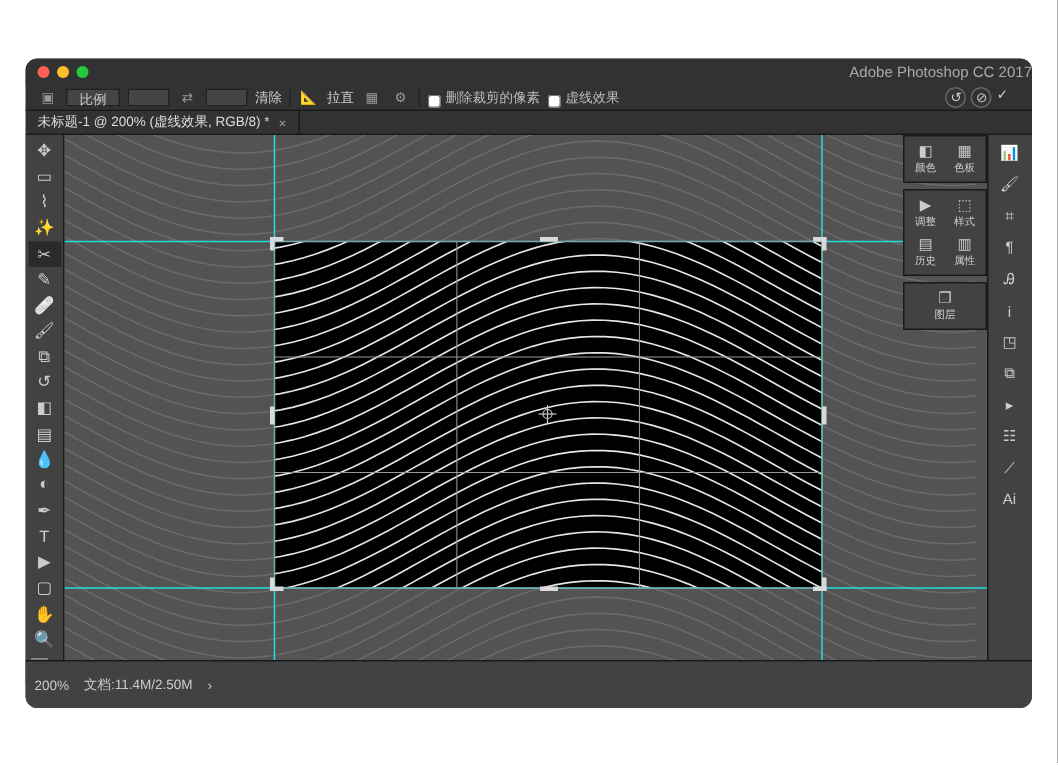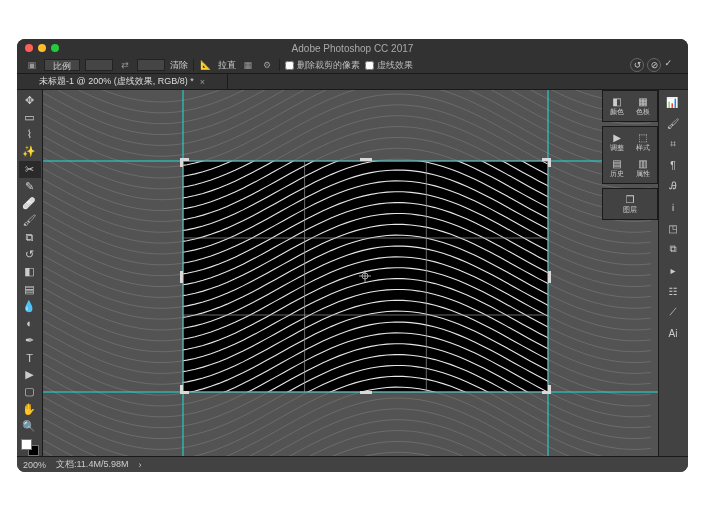--- a/index.html
+++ b/index.html
@@ -20,45 +20,45 @@
 .titlebar {
   height: 18px; background: #323232;
   display: flex; align-items: center; padding: 0 8px;
   position: relative;
 }
 .traffic { display: flex; gap: 5px; }
 .traffic span { width: 8px; height: 8px; border-radius: 50%; }
 .tr-close { background: #ff5f56; }
 .tr-min { background: #ffbd2e; }
 .tr-max { background: #27c93f; }
-.titlebar-title { position: absolute; left: 0; right: 0; text-align: center; font-size: 10px; color: #aaa; }
+.titlebar-title { position: absolute; left: 0; right: 0; text-align: right; font-size: 10px; color: #aaa; }
 
 .menubar {
   height: 17px; display: flex; align-items: center;
   padding: 0 8px; gap: 5px; font-size: 9px;
   border-bottom: 1px solid #1a1a1a;
 }
 .menubar select, .menubar .dropdown {
   background: #454545; color: #ccc; border: 1px solid #222;
   font-size: 9px; padding: 0 8px; height: 12px;
 }
 .menubar .icon-btn {
   width: 14px; height: 14px; display: flex; align-items: center;
   justify-content: center; color: #999;
 }
 .menubar .sep { width: 1px; height: 12px; background: #222; }
-.checkbox-label { display: flex; align-items: center; gap: 3px; color: #bbb; }
+.checkbox-label { display: flex; align-items: flex-end; gap: 3px; color: #bbb; }
 .checkbox-label input { width: 9px; height: 9px; }
 
 .tab-strip {
   height: 16px; display: flex; align-items: center;
   border-bottom: 1px solid #1a1a1a;
 }
 .doc-tab {
-  padding: 2px 22px; font-size: 9px; color: #ddd;
+  padding: 2px 8px; font-size: 9px; color: #ddd;
   border-right: 1px solid #1a1a1a; display: flex; gap: 6px; align-items: center;
 }
 .doc-tab .close-x { color: #999; font-size: 9px; }
 
 .workspace {
   position: absolute; top: 51px; bottom: 16px; left: 26px; right: 30px;
   background: #535353;
   overflow: hidden;
 }
 .left-toolbar {
@@ -97,21 +97,21 @@
   display: flex; flex-direction: column; padding: 2px;
 }
 .panel-row { display: flex; gap: 2px; }
 .panel-item {
   flex: 1; display: flex; flex-direction: column; align-items: center;
   padding: 2px 1px; font-size: 7px; color: #ccc;
 }
 .panel-item .pi-icon { width: 14px; height: 12px; display: flex; align-items: center; justify-content: center; font-size: 10px; }
 
 .statusbar {
-  position: absolute; bottom: 0; left: 0; right: 0; height: 16px;
+  position: absolute; bottom: 0; left: 0; right: 0; height: 32px;
   background: #424242; border-top: 1px solid #1a1a1a;
   display: flex; align-items: center; padding: 0 6px; gap: 10px;
   font-size: 9px; color: #ccc;
 }
 
 svg.canvas-svg { width: 100%; height: 100%; display: block; }
 .btn-group { display: flex; gap: 3px; margin-left: auto; margin-right: 8px; }
 .round-btn { width: 14px; height: 14px; border: 1px solid #666; border-radius: 50%; display: flex; align-items: center; justify-content: center; color: #ccc; font-size: 9px; }
 </style>
 </head>
@@ -379,17 +379,17 @@
       <div class="pane-icon">⧉</div>
       <div class="pane-icon">▸</div>
       <div class="pane-icon">☷</div>
       <div class="pane-icon">⟋</div>
       <div class="pane-icon">Ai</div>
     </div>
   </div>
 
   <div class="statusbar">
     <span>200%</span>
-    <span>文档:11.4M/5.98M</span>
+    <span>文档:11.4M/2.50M</span>
     <span>›</span>
   </div>
 
 </div>
 
 </body></html>

